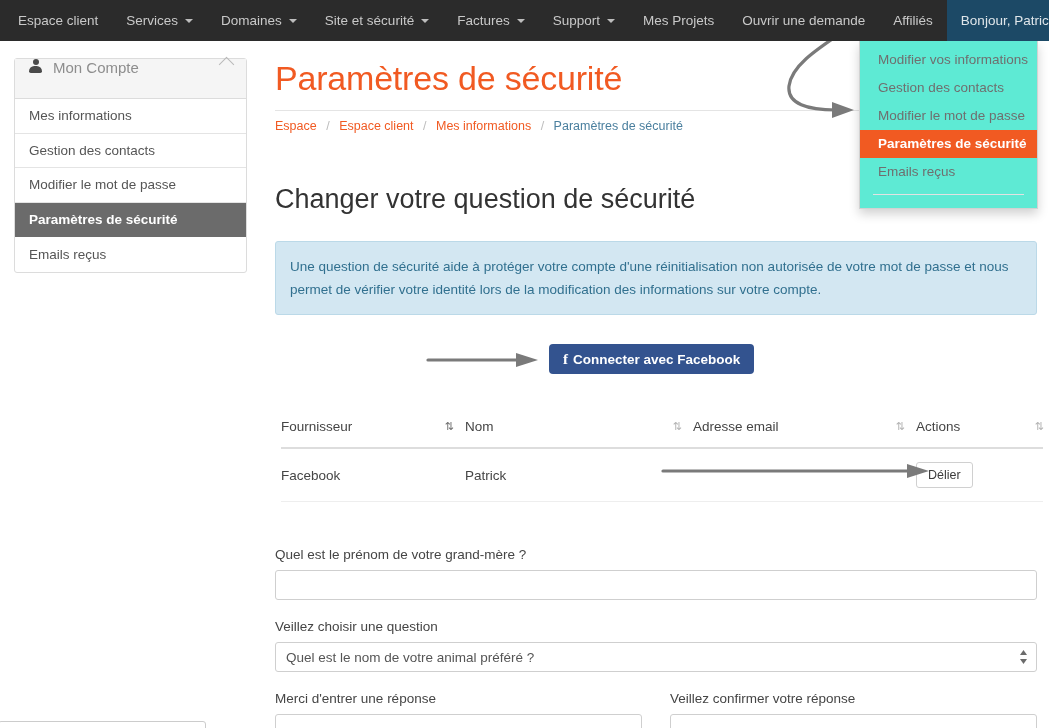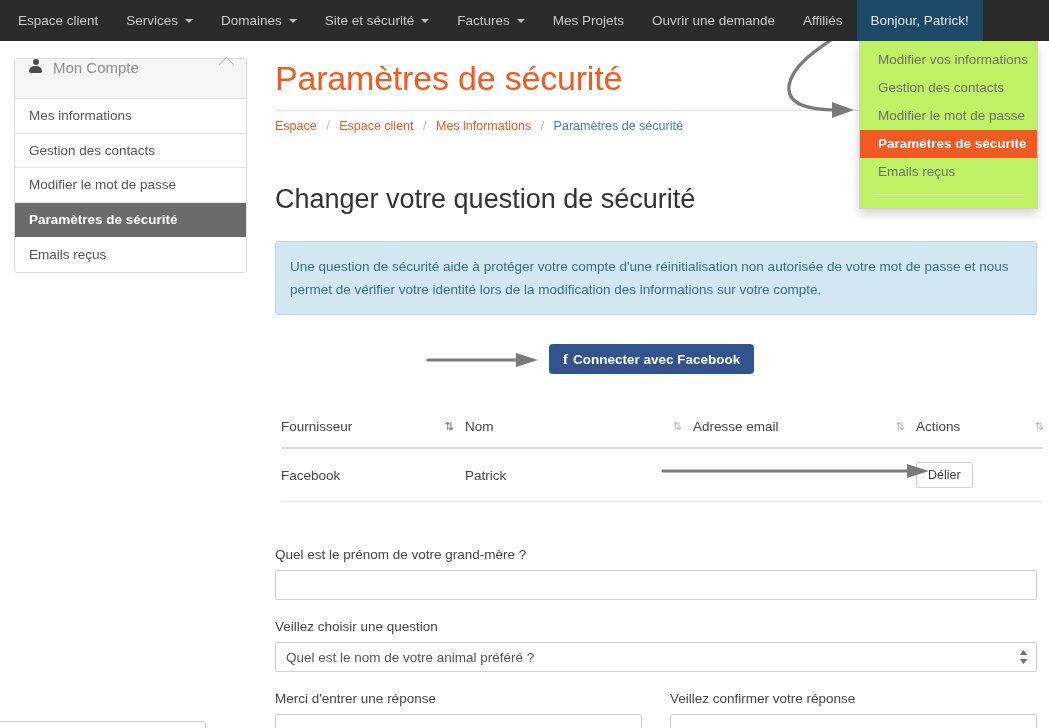--- a/index.html
+++ b/index.html
@@ -41,21 +41,21 @@
   .nav-item.active {
     background: #1c4966;
     color: #dfe6ea;
   }
 
   
   .dropdown {
     position: absolute;
     top: 41px; left: 859px;
     width: 179px;
-    background: #bef264;
+    background: #5eead4;
     border: 1px solid #d2d2d2;
     border-top: none;
     box-shadow: 0 5px 10px rgba(0,0,0,.18);
     padding: 5px 0 5px 0;
     z-index: 25;
   }
   .dd-item {
     padding: 5px 18px;
     font-size: 13.5px;
     color: #6f6f6f;
@@ -330,20 +330,24 @@
     <div class="nav-item">
       <span>Domaines</span>
       <span class="caret"></span>
     </div>
     <div class="nav-item">
       <span>Site et sécurité</span>
       <span class="caret"></span>
     </div>
     <div class="nav-item">
       <span>Factures</span>
+      <span class="caret"></span>
+    </div>
+    <div class="nav-item">
+      <span>Support</span>
       <span class="caret"></span>
     </div>
     <div class="nav-item">
       <span>Mes Projets</span>
     </div>
     <div class="nav-item">
       <span>Ouvrir une demande</span>
     </div>
     <div class="nav-item">
       <span>Affiliés</span>

